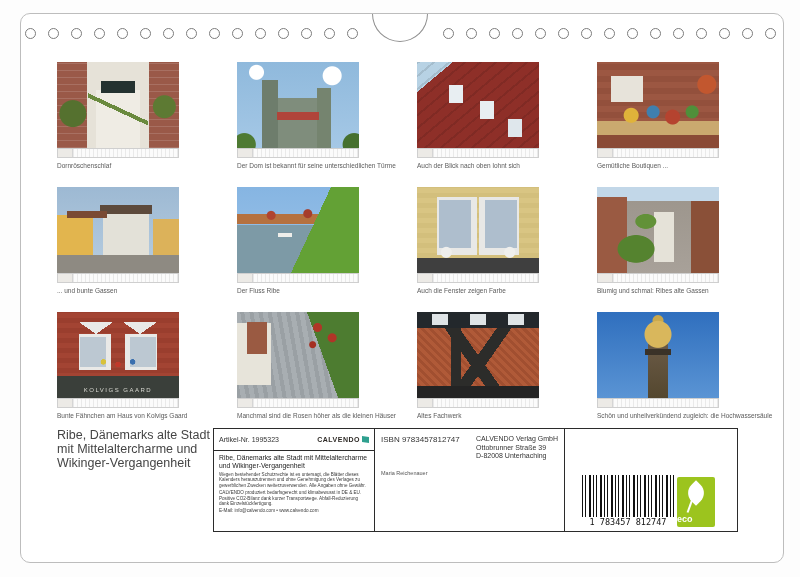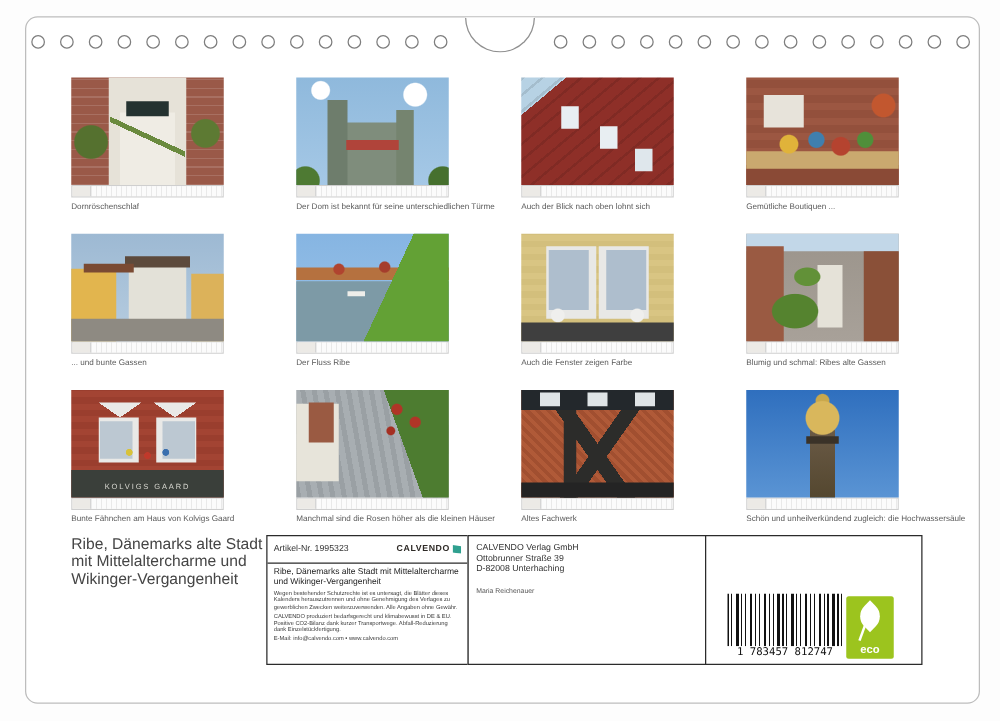--- a/index.html
+++ b/index.html
@@ -153,21 +153,21 @@
   .box-c{left:564px;width:174px;}
   .barcode{position:absolute;left:17px;top:46px;width:92px;height:42px;background:
     repeating-linear-gradient(90deg,#111 0 1px,#fff 1px 3px,#111 3px 4px,#fff 4px 7px,#111 7px 9px,#fff 9px 11px);}
   .bdigits{position:absolute;left:10px;top:88px;width:106px;text-align:center;
     font-family:"DejaVu Sans Mono",monospace;font-size:8.5px;color:#111;background:#fff;}
   .eco{position:absolute;right:22px;top:48px;width:38px;height:50px;background:#9cc41e;
     border-radius:2px;}
   .eco .leaf{position:absolute;left:10px;top:7px;width:18px;height:18px;background:#fff;
     border-radius:0 65% 0 65%;transform:rotate(45deg);}
   .eco .stem{position:absolute;left:13px;top:16px;width:1.5px;height:20px;background:#fff;transform:rotate(20deg);}
-  .eco .word{position:absolute;left:0;right:0;bottom:3px;text-align:center;color:#fff;
+  .eco .word{position:absolute;left:0;right:0;bottom:3px;color:#fff;
     font-size:9px;font-weight:bold;}
 </style>
 </head>
 <body>
 
 <div class="sheet"></div>
 <div id="holes">
     <div class="hole" style="left: 25px; top: 28px;"></div>
     <div class="hole" style="left: 48px; top: 28px;"></div>
     <div class="hole" style="left: 71px; top: 28px;"></div>
@@ -316,20 +316,21 @@
     <div class="btitle">Ribe, Dänemarks alte Stadt mit Mittelaltercharme und Wikinger-Vergangenheit</div>
     <div class="legal">Wegen bestehender Schutzrechte ist es untersagt, die Blätter dieses Kalenders herauszutrennen und ohne Genehmigung des Verlages zu gewerblichen Zwecken weiterzuverwenden. Alle Angaben ohne Gewähr.</div>
     <div class="legal">CALVENDO produziert bedarfsgerecht und klimabewusst in DE &amp; EU. Positive CO2-Bilanz dank kurzer Transportwege. Abfall-Reduzierung dank Einzelstückfertigung.</div>
     <div class="legal">E-Mail: info@calvendo.com • www.calvendo.com</div>
   </div>
 </div>
 
 <div class="fbox box-b">
   <div class="inner">
     <div class="toprow">
+      <span class="isbn">ISBN 9783457812747</span>
       <span class="pub">
         <span>CALVENDO Verlag GmbH</span><br>
         <span>Ottobrunner Straße 39</span><br>
         <span>D-82008 Unterhaching</span>
       </span>
     </div>
     <div class="author">Maria Reichenauer</div>
   </div>
 </div>
 

